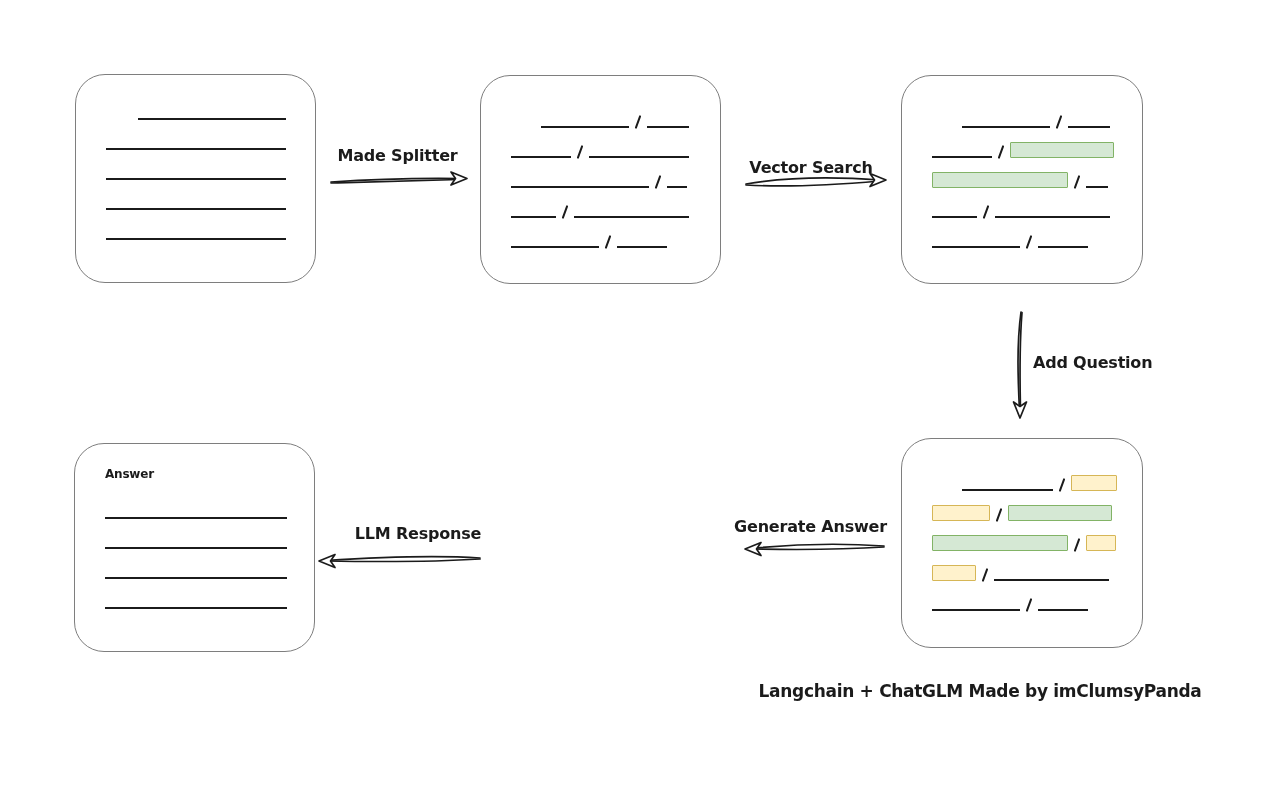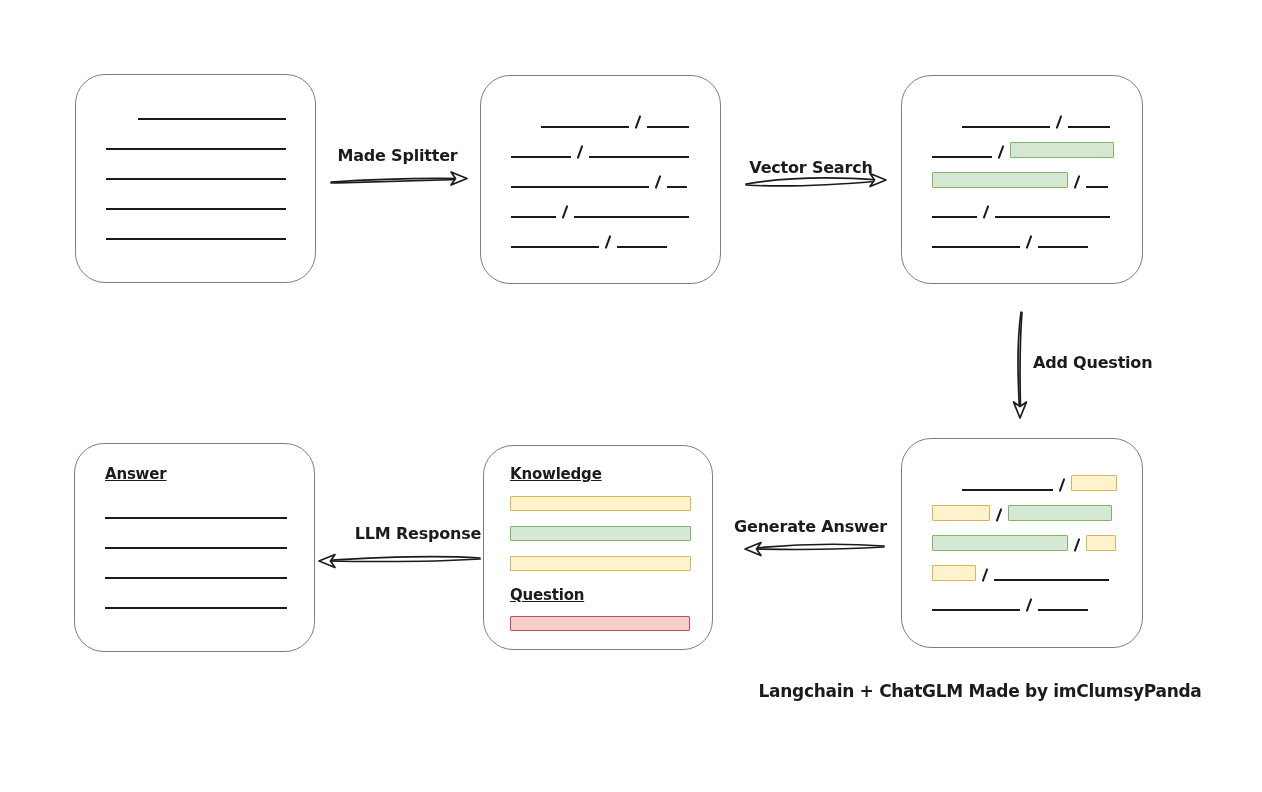--- a/index.html
+++ b/index.html
@@ -15,21 +15,21 @@
   .row{display:flex;align-items:flex-end;height:30px;flex:none;}
   .seg-line{border-bottom:2px solid var(--line,#1b1b1b);height:0;flex:none;}
   .slash{
     width:2px;height:14px;background:var(--line,#1b1b1b);
     transform:rotate(20deg);margin:0 8px -1px 8px;flex:none;border-radius:1px;
   }
   .seg{box-sizing:border-box;height:16px;flex:none;border-radius:1px;}
   .seg-green{background:var(--green-fill,#d5e8d4);border:1.5px solid var(--green-border,#82b366);}
   .seg-yellow{background:var(--yellow-fill,#fff2cc);border:1.5px solid var(--yellow-border,#d6b656);}
   .seg-red{background:var(--red-fill,#f8cecc);border:1.5px solid var(--red-border,#b85450);}
-  .box-title{font-size:15px;font-weight:600;line-height:20px;letter-spacing:-0.2px;text-decoration:underline;}
+  .box-title{font-size:12px;font-weight:600;line-height:20px;letter-spacing:-0.2px;}
   .arrow-label{
     position:absolute;font-size:16px;font-weight:600;letter-spacing:-0.2px;
     text-align:center;white-space:nowrap;
   }
   .caption{
     position:absolute;left:750px;top:681px;width:460px;text-align:center;
     font-size:17px;font-weight:600;letter-spacing:-0.3px;white-space:nowrap;
   }
   svg.arrows{position:absolute;left:0;top:0;}
   svg.arrows path{stroke:var(--line,#1b1b1b);stroke-width:1.7;fill:none;stroke-linecap:round;stroke-linejoin:round;}
@@ -171,42 +171,20 @@
           <div class="seg-line" style="width: 115px;"></div>
         </div>
         <div class="row">
           <div class="seg-line" style="width: 88px;"></div>
           <span class="slash"></span>
           <div class="seg-line" style="width: 50px;"></div>
         </div>
       </div>
   </div>
 
-  <div class="box" style="left:483px;top:445px;width:230px;height:205px;">
-    <div style="padding:18px 0 0 26px;">
-      <div class="box-title">Knowledge</div>
-      <div class="rows">
-          <div class="row" style="height: 27px;">
-            <div class="seg seg-yellow" style="width: 181px; height: 15px;"></div>
-          </div>
-          <div class="row" style="height: 30px;">
-            <div class="seg seg-green" style="width: 181px; height: 15px;"></div>
-          </div>
-          <div class="row" style="height: 30px;">
-            <div class="seg seg-yellow" style="width: 181px; height: 15px;"></div>
-          </div>
-        </div>
-      <div class="box-title" style="margin-top:14px;">Question</div>
-      <div class="rows">
-          <div class="row" style="height: 26px;">
-            <div class="seg seg-red" style="width: 180px; height: 15px;"></div>
-          </div>
-        </div>
-    </div>
-  </div>
 
   <div class="box" style="left:74px;top:443px;width:241px;height:209px;">
     <div style="padding:20px 0 0 30px;">
       <div class="box-title">Answer</div>
       <div class="rows">
           <div class="row" style="height: 35px;">
             <div class="seg-line" style="width: 182px;"></div>
           </div>
           <div class="row">
             <div class="seg-line" style="width: 182px;"></div>

